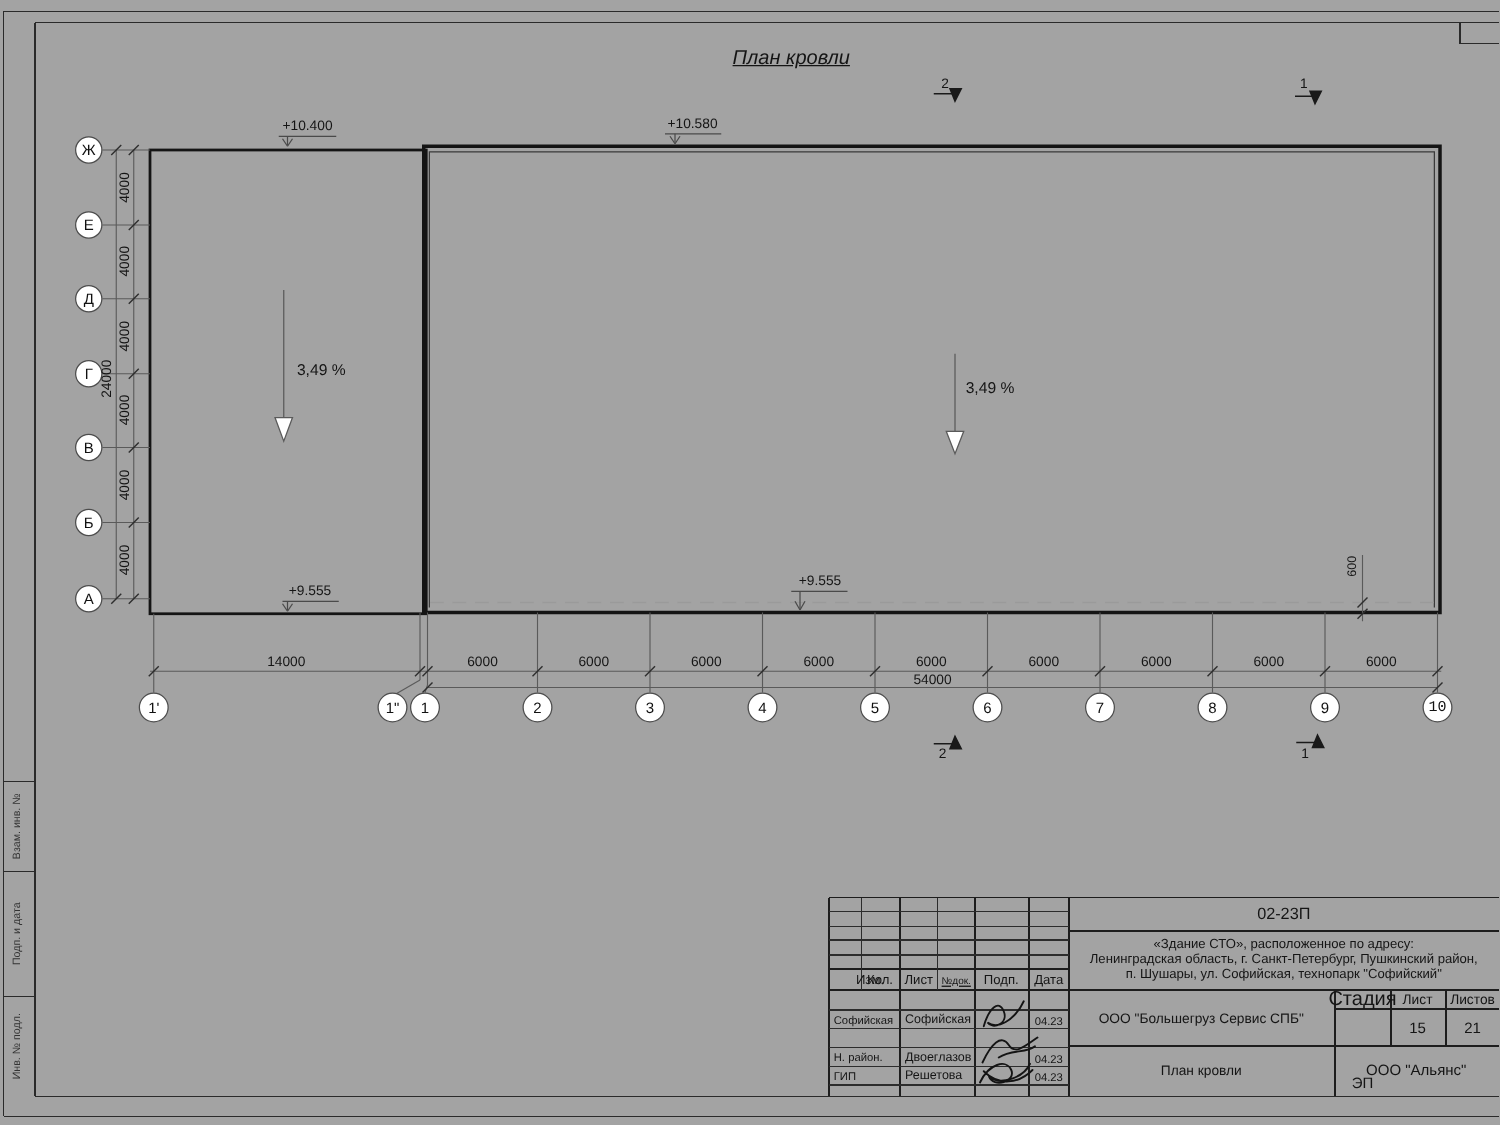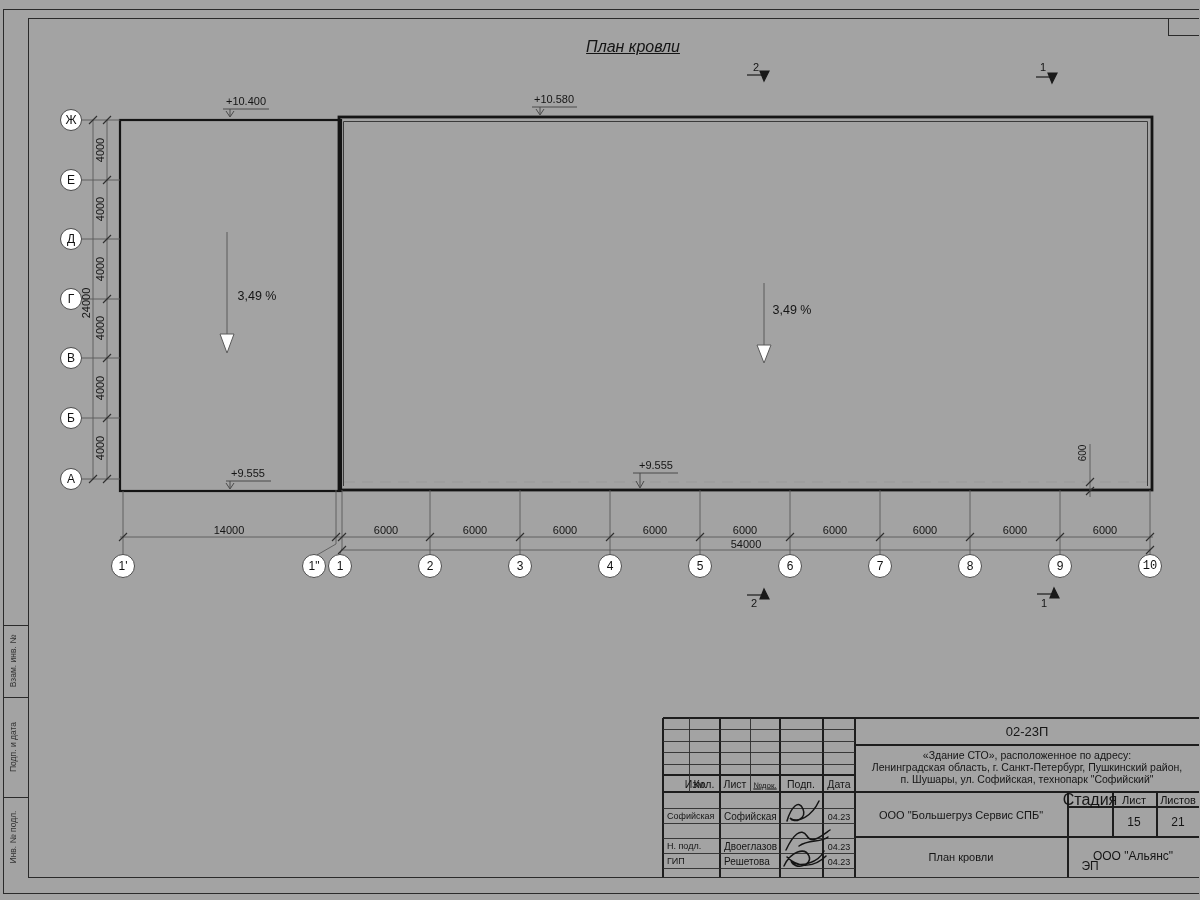--- a/index.html
+++ b/index.html
@@ -244,21 +244,21 @@
   <div class="t" style="left:696px;top:784px;font-size:10.5px;">Изм.</div>
   <div class="t" style="left:704px;top:784px;font-size:10.5px;">Кол.</div>
   <div class="t" style="left:735px;top:784px;font-size:10.5px;">Лист</div>
   <div class="t" style="left:765px;top:785px;font-size:8px;text-decoration:underline;">№док.</div>
   <div class="t" style="left:801px;top:784px;font-size:10.5px;">Подп.</div>
   <div class="t" style="left:839px;top:784px;font-size:10.5px;">Дата</div>
 
   <div class="tl" style="left:667px;top:816px;font-size:9px;">Софийская</div>
   <div class="tl" style="left:724px;top:816px;font-size:10px;">Софийская</div>
   <div class="t" style="left:839px;top:817px;font-size:9px;">04.23</div>
-  <div class="tl" style="left:667px;top:846px;font-size:9px;">Н. подл.</div>
+  <div class="tl" style="left:667px;top:846px;font-size:9px;">Н. район.</div>
   <div class="tl" style="left:724px;top:846px;font-size:10px;">Двоеглазов</div>
   <div class="t" style="left:839px;top:847px;font-size:9px;">04.23</div>
   <div class="tl" style="left:667px;top:861px;font-size:9px;">ГИП</div>
   <div class="tl" style="left:724px;top:861px;font-size:10px;">Решетова</div>
   <div class="t" style="left:839px;top:862px;font-size:9px;">04.23</div>
 
   <div class="t" style="left:1027px;top:731px;font-size:13px;">02-23П</div>
   <div class="addr" style="left:1027px;top:768px;">
     <div>«Здание СТО», расположенное по адресу:</div>
     <div>Ленинградская область, г. Санкт-Петербург, Пушкинский район,</div>

